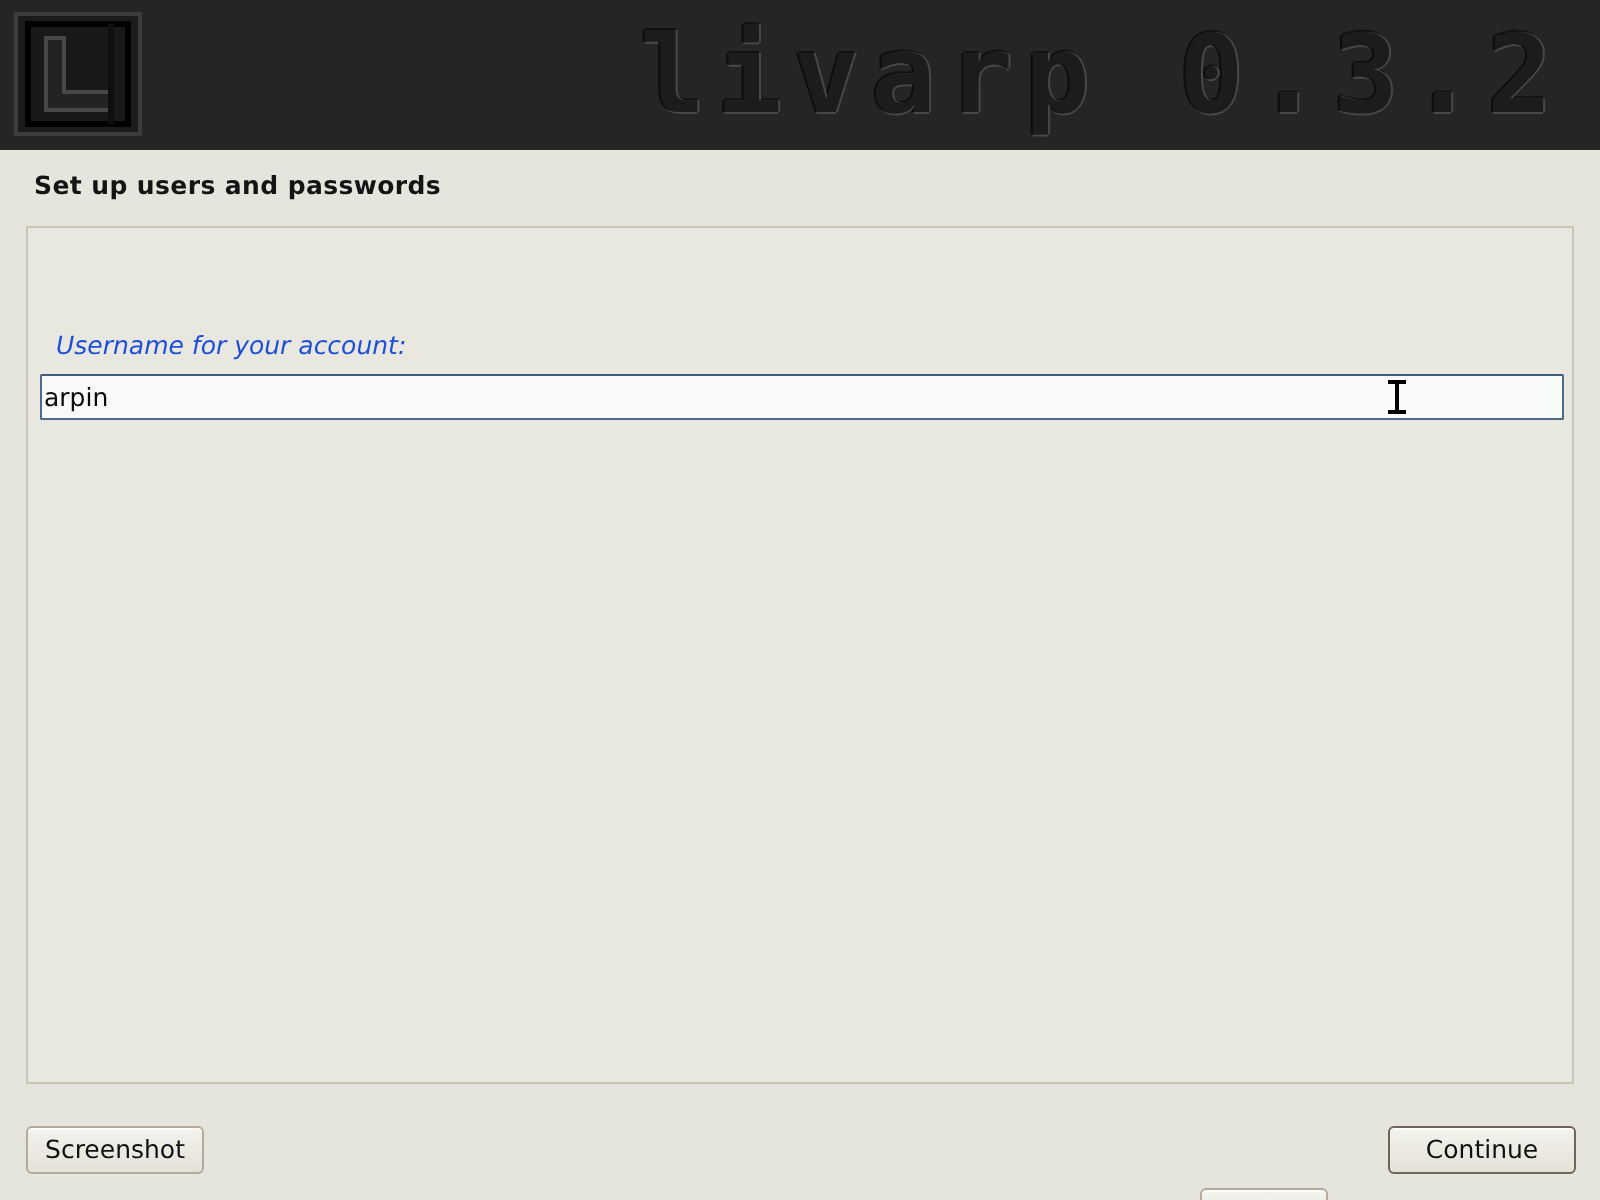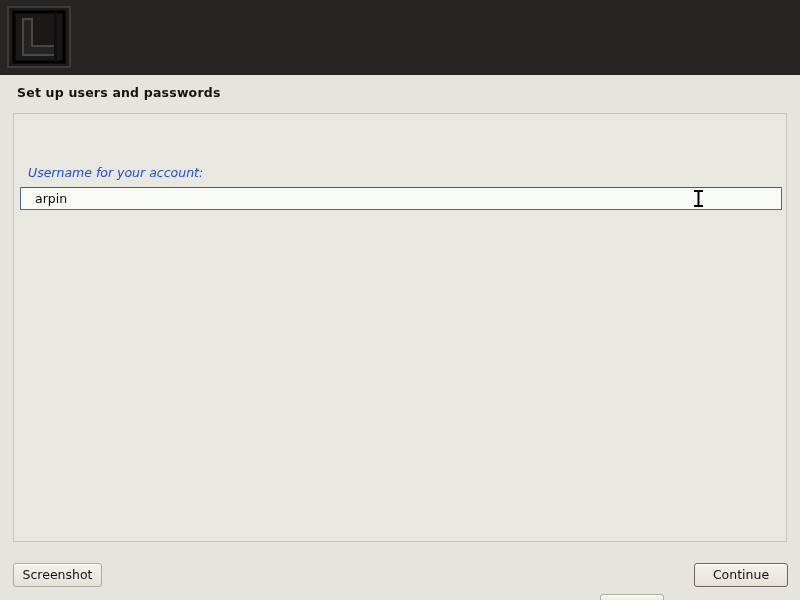--- a/index.html
+++ b/index.html
@@ -101,21 +101,21 @@
     top: 73px;
     width: 762px;
     height: 23px;
     box-sizing: border-box;
     border: 1px solid #4b6a8c;
     border-top-color: #3d5c7e;
     background: #f8faf7;
     font-family: "DejaVu Sans", sans-serif;
     font-size: 12.5px;
     color: #0a0a0a;
-    padding: 0 14px;
+    padding: 0 1px;
     outline: none;
     border-radius: 1px;
   }
 
   
   .btn {
     position: absolute;
     box-sizing: border-box;
     height: 24px;
     background: linear-gradient(#f3f2ec, #e4e2d8);
@@ -153,20 +153,21 @@
 
 <div id="banner">
 
   <svg id="logo" viewBox="0 0 64 62">
     <rect x="1" y="1" width="62" height="60" fill="#1c1b1a" stroke="#3e3c3a" stroke-width="2"></rect>
     <rect x="7" y="6" width="50" height="50" fill="#1a1918" stroke="#000000" stroke-width="3"></rect>
     <path d="M16 13 L25 13 L25 40 L48 40 L48 49 L16 49 Z" fill="#242322" stroke="#4a4846" stroke-width="2"></path>
     <rect x="47" y="6" width="3" height="50" fill="#0f0f0e"></rect>
   </svg>
 
+  <div id="banner-title">livarp 0.3.2</div>
 </div>
 
 <div id="step-heading">Set up users and passwords</div>
 
 <div id="content-panel">
 
 
   <div id="field-label">Username for your account:</div>
 
   <input id="username-input" type="text" value="arpin" style="">

